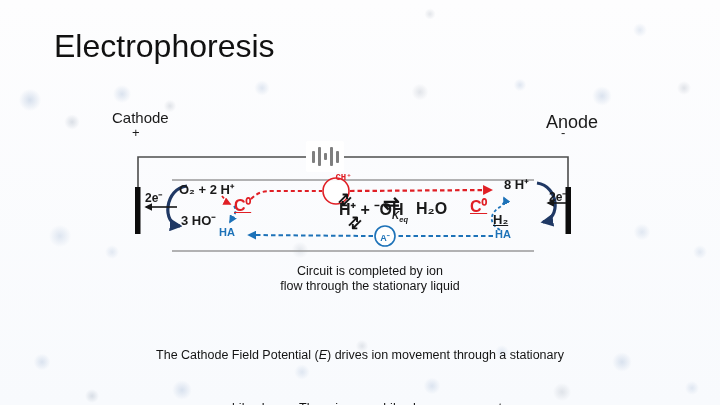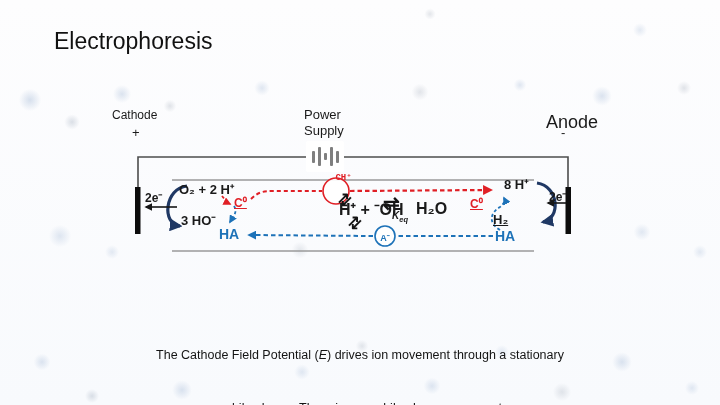--- a/index.html
+++ b/index.html
@@ -35,22 +35,22 @@
       radial-gradient(circle 12px at 432px 386px, rgba(168,188,216,.36), transparent 70%),
       radial-gradient(circle 10px at 502px 352px, rgba(168,188,216,.30), transparent 70%),
       radial-gradient(circle 13px at 562px 392px, rgba(150,160,175,.26), transparent 70%),
       radial-gradient(circle 14px at 622px 362px, rgba(168,188,216,.40), transparent 70%),
       radial-gradient(circle 10px at 692px 388px, rgba(168,188,216,.32), transparent 70%),
       linear-gradient(180deg,#fdfdfe 0%,#f8fafd 100%);
   }
   .label{position:absolute;white-space:nowrap;line-height:1.15;}
   .red{color:var(--red);}
   .blue{color:var(--blue);}
-  .title{left:54px;top:28px;font-size:23px;color:#111;}
-  .cathode{left:112px;top:109px;font-size:12px;}
+  .title{left:54px;top:28px;font-size:32px;color:#111;}
+  .cathode{left:112px;top:109px;font-size:15px;}
   .cathode-sign{left:132px;top:126px;font-size:13px;}
   .anode{left:546px;top:112px;font-size:18px;}
   .anode-sign{left:561px;top:126px;font-size:13px;}
   .power{left:304px;top:107px;font-size:13px;line-height:16px;}
   .power-icon{
     position:absolute;left:306px;top:141px;width:38px;height:31px;background:#fff;
     display:flex;align-items:center;justify-content:center;gap:3px;border-radius:2px;
   }
   .power-icon i{display:block;width:3px;background:var(--power-icon-bar);border-radius:1px;}
   svg.overlay{position:absolute;left:0;top:0;pointer-events:none;}
@@ -60,22 +60,22 @@
   .stroke-black{stroke:#161616;}
   .stroke-red{stroke:var(--red);}
   .stroke-blue{stroke:var(--blue);}
   .fill-navy{fill:var(--navy);}
   .fill-black{fill:#161616;}
   .fill-red{fill:var(--red);}
   .fill-blue{fill:var(--blue);}
   .electrode{fill:#0c0c0c;}
   .chem{font-weight:700;font-size:13px;text-align:center;}
   .small-e{font-size:12px;font-weight:700;}
-  .species-red{font-size:12px;font-weight:700;color:var(--red);text-decoration:underline;}
-  .species-blue{font-size:14px;font-weight:700;color:var(--blue);}
+  .species-red{font-size:16px;font-weight:700;color:var(--red);text-decoration:underline;}
+  .species-blue{font-size:11px;font-weight:700;color:var(--blue);}
   .circle-label{position:absolute;text-align:center;font-weight:700;font-size:9px;}
   .exchange{position:absolute;font-size:16px;font-weight:700;color:#141414;transform:rotate(-45deg);}
   .eq-symbol{left:383px;top:192px;font-size:20px;font-weight:700;color:#141414;}
   .keq{left:392px;top:210px;font-size:10px;font-style:italic;font-weight:600;}
   .keq sub{font-size:7.5px;}
   .center-chem{font-weight:700;font-size:16px;}
   .caption{position:absolute;left:170px;top:264px;width:400px;text-align:center;
     font-size:12.5px;line-height:14.5px;font-weight:500;color:#141414;}
   .bodytext{position:absolute;left:57px;top:312px;width:606px;text-align:center;
     font-size:12.5px;line-height:17.5px;font-weight:500;color:#141414;white-space:pre-wrap;}
@@ -129,24 +129,20 @@
 
     <circle cx="336" cy="191" r="13" fill="#ffffff" fill-opacity="0.92" class="stroke-red" stroke-width="1.6"></circle>
     <circle cx="385" cy="236" r="10" fill="#ffffff" fill-opacity="0.92" class="stroke-blue" stroke-width="1.6"></circle>
   </svg>
 
   <div class="label cathode">Cathode</div>
   <div class="label cathode-sign">+</div>
   <div class="label anode">Anode</div>
   <div class="label anode-sign">-</div>
 
-  <div class="label power">
-    <div>Power</div>
-    <div>Supply</div>
-  </div>
   <div class="power-icon">
     <i style="height:12px"></i>
     <i style="height:19px"></i>
     <i style="height:7px"></i>
     <i style="height:19px"></i>
     <i style="height:12px"></i>
   </div>
 
   <div class="label small-e" style="left:145px;top:192px;">2e⁻</div>
   <div class="label chem" style="left:179px;top:183px;">O₂ + 2 H⁺</div>
@@ -162,18 +158,22 @@
   <div class="label center-chem" style="left:416px;top:200px;">H₂O</div>
   <span class="exchange" style="left:348px;top:213px;">⇄</span>
   <div class="circle-label blue" style="left:375px;top:231px;width:20px;">A⁻</div>
 
   <div class="label chem" style="left:504px;top:178px;">8 H⁺</div>
   <div class="label species-red" style="left:470px;top:198px;">C⁰</div>
   <div class="label small-e" style="left:549px;top:191px;">2e⁻</div>
   <div class="label chem" style="left:493px;top:213px;text-decoration:underline;">H₂</div>
   <div class="label species-blue" style="left:495px;top:228px;">HA</div>
 
+  <div class="caption">
+    <div>Circuit is completed by ion</div>
+    <div>flow through the stationary liquid</div>
+  </div>
 
   <div class="bodytext">
     <div><span>The Cathode Field Potential (</span><span class="em">E</span><span>) drives ion movement through a stationary</span></div>
     <div>mobile phase.  There in no mobile phase movement.</div>
   </div>
 </div>
 
 </body></html>

